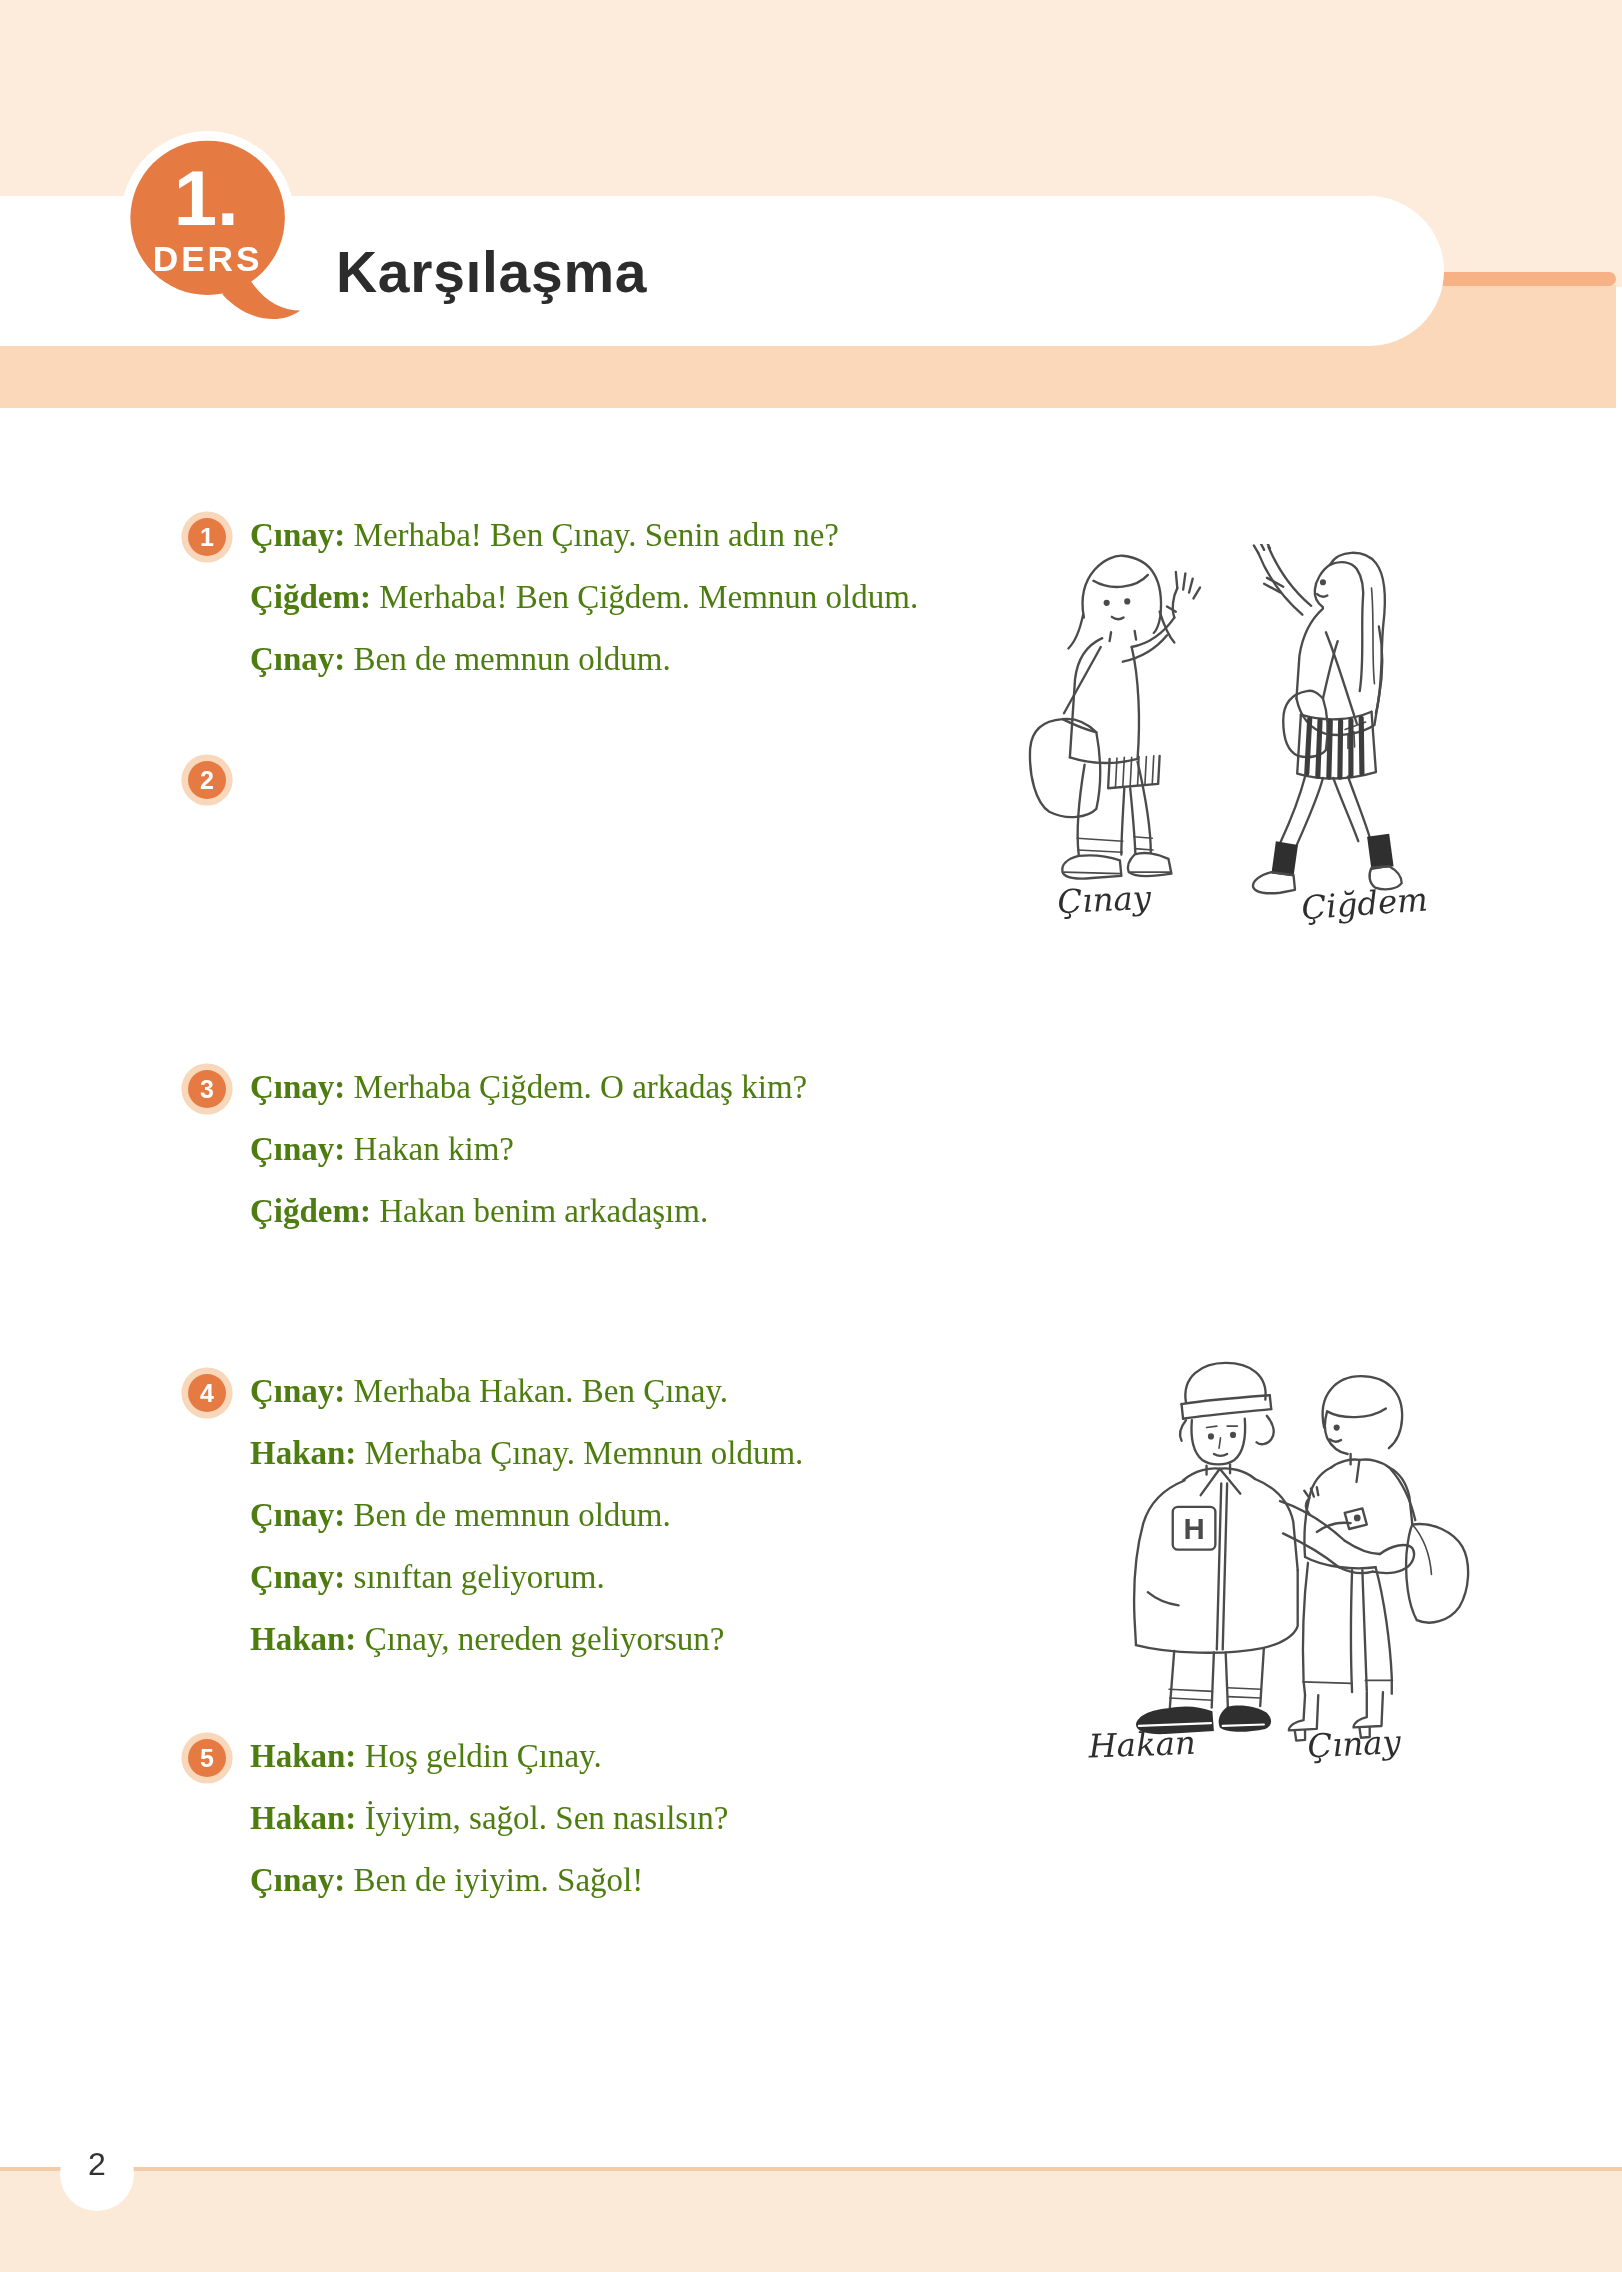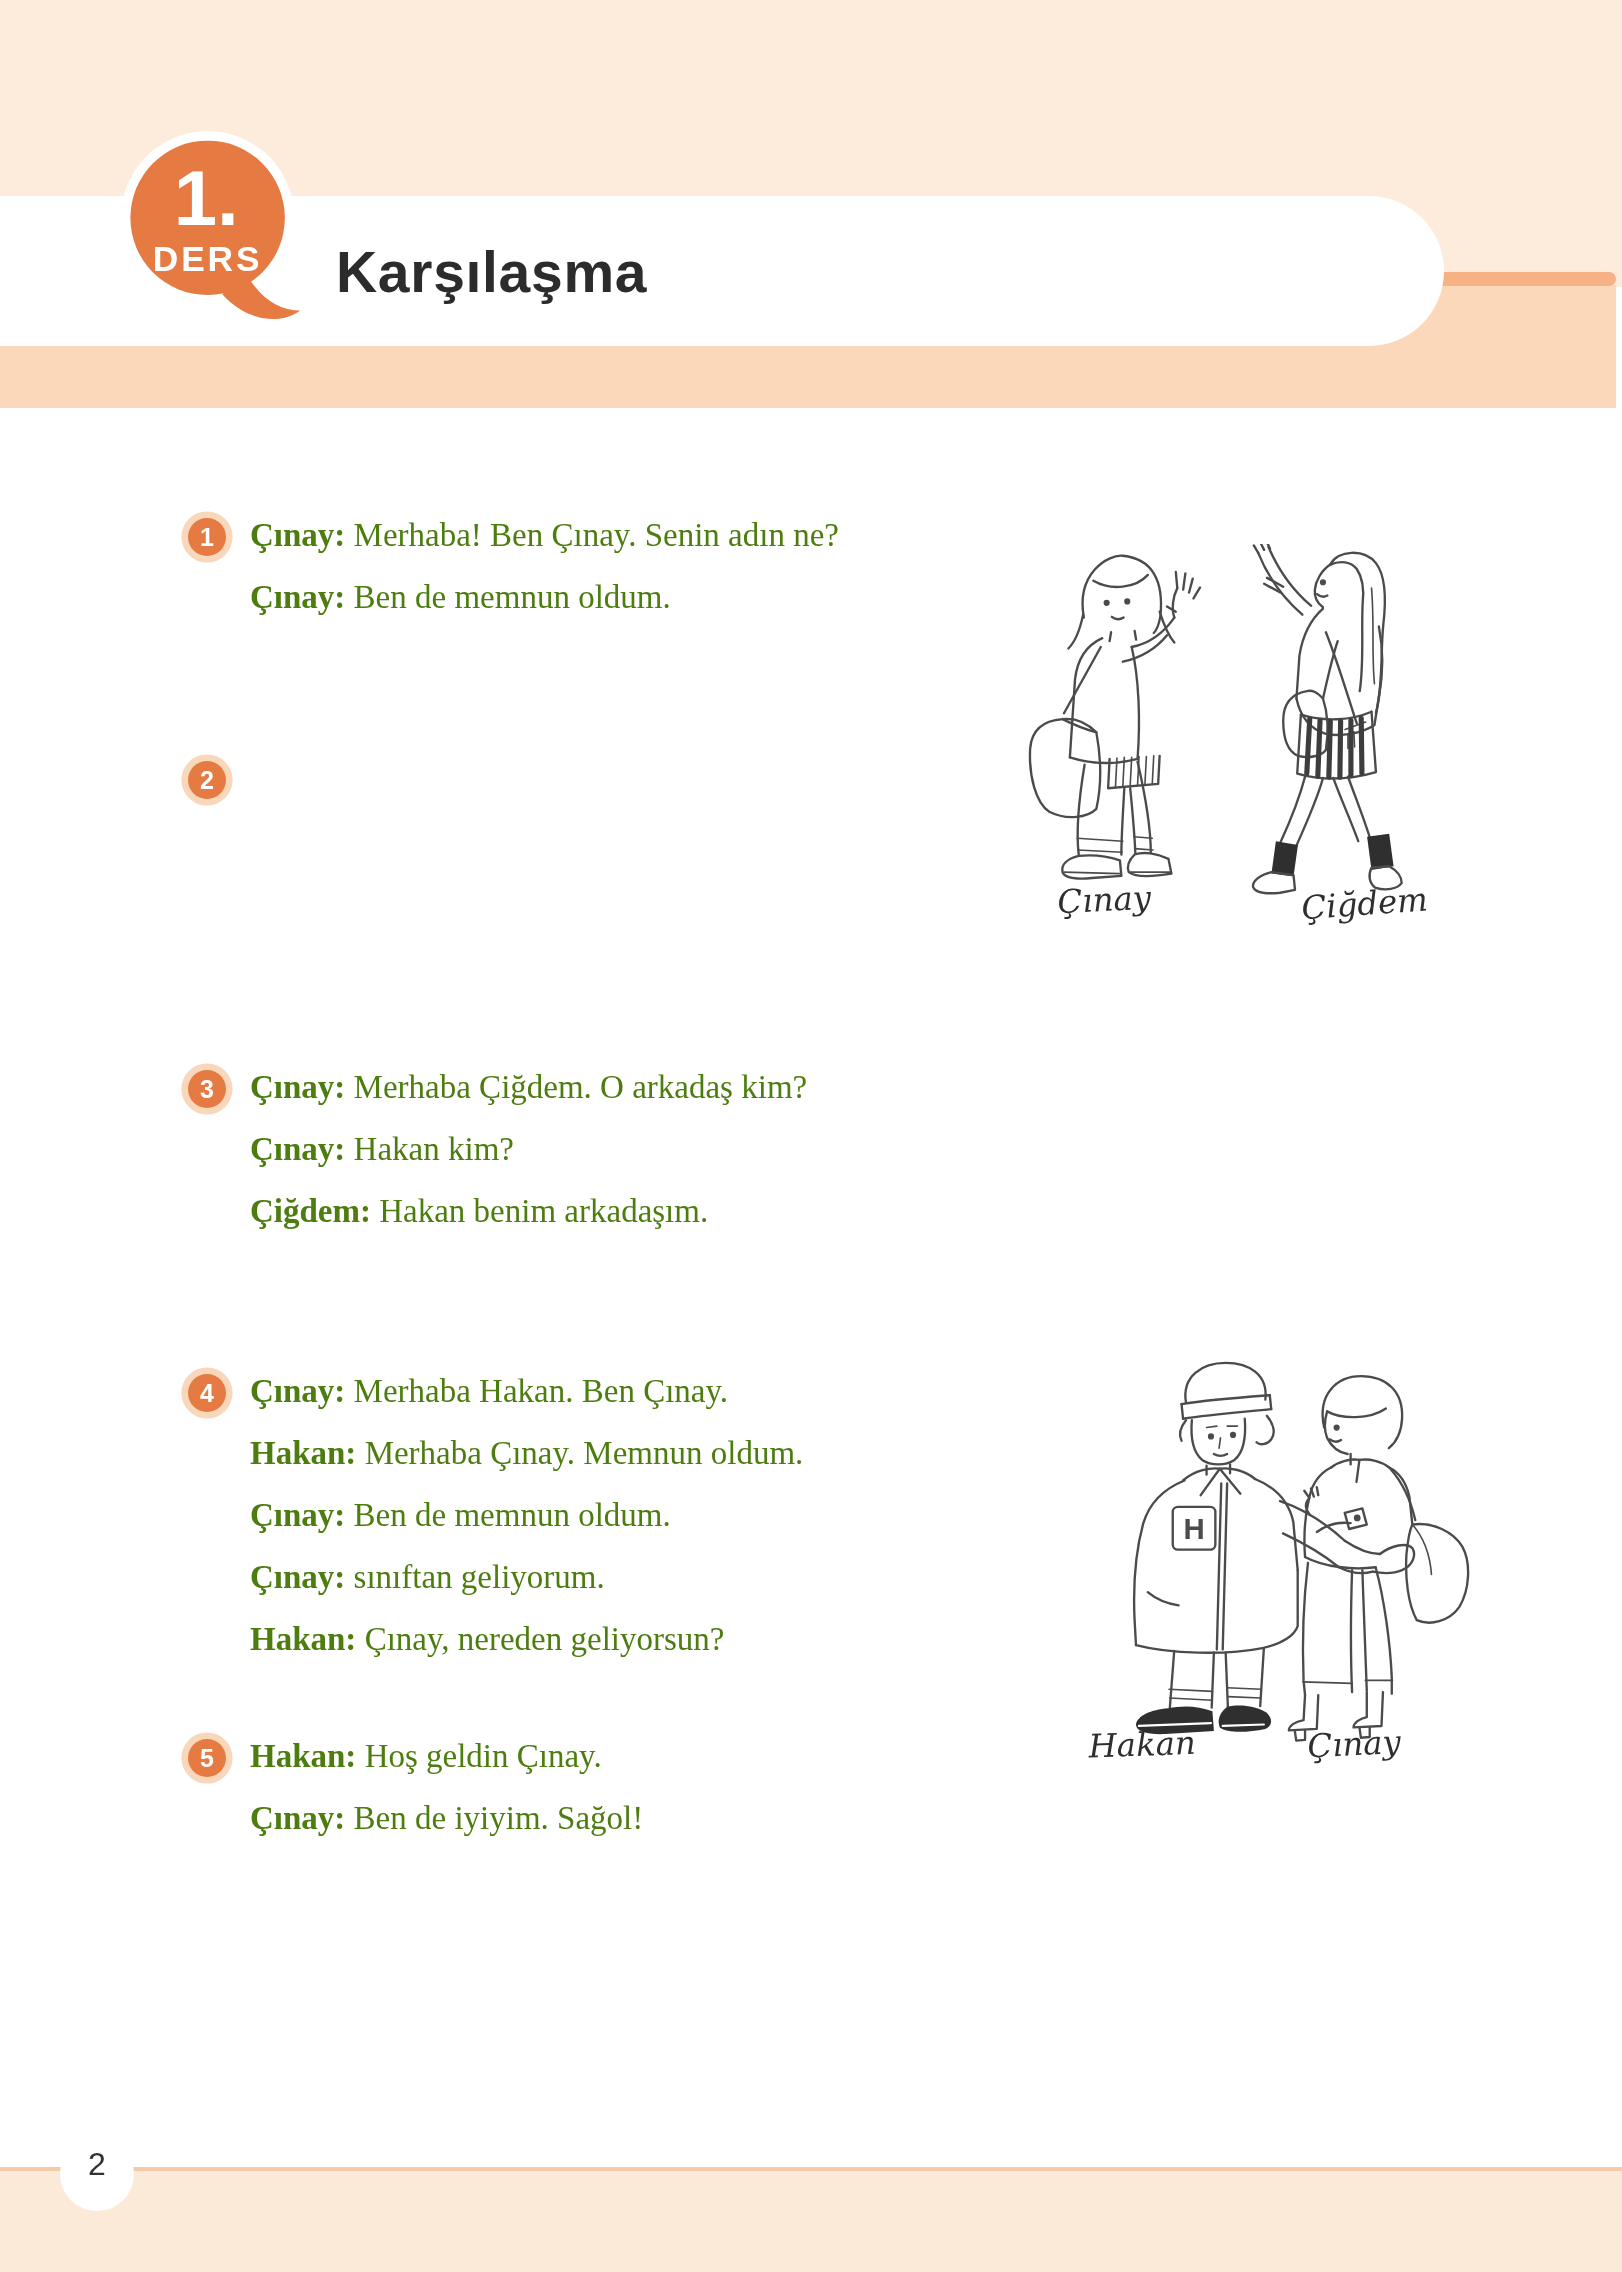--- a/index.html
+++ b/index.html
@@ -61,20 +61,21 @@
     <text x="142" y="220" text-anchor="middle" fill="#ffffff" letter-spacing="4" font-family="Liberation Sans, sans-serif" font-weight="bold" font-size="48">DERS</text>
   </svg>
 
   <div class="title">Karşılaşma</div>
 
   <div id="dialogues">
       <div class="dialogue" style="top: 504px;">
         <div class="num">1</div>
         <div class="lines">
           <div><span class="speaker">Çınay:</span> Merhaba! Ben Çınay. Senin adın ne?</div>
+          <div><span class="speaker">Çiğdem:</span> Merhaba! Ben Çiğdem. Memnun oldum.</div>
           <div><span class="speaker">Çınay:</span> Ben de memnun oldum.</div>
         </div>
       </div>
       <div class="dialogue" style="top: 747px;">
         <div class="num">2</div>
       </div>
       <div class="dialogue" style="top: 1056px;">
         <div class="num">3</div>
         <div class="lines">
           <div><span class="speaker">Çınay:</span> Merhaba Çiğdem. O arkadaş kim?</div>
@@ -89,20 +90,21 @@
           <div><span class="speaker">Hakan:</span> Merhaba Çınay. Memnun oldum.</div>
           <div><span class="speaker">Çınay:</span> Ben de memnun oldum.</div>
           <div><span class="speaker">Çınay:</span> sınıftan geliyorum.</div>
           <div><span class="speaker">Hakan:</span> Çınay, nereden geliyorsun?</div>
         </div>
       </div>
       <div class="dialogue" style="top: 1725px;">
         <div class="num">5</div>
         <div class="lines">
           <div><span class="speaker">Hakan:</span> Hoş geldin Çınay.</div>
+          <div><span class="speaker">Hakan:</span> İyiyim, sağol. Sen nasılsın?</div>
           <div><span class="speaker">Çınay:</span> Ben de iyiyim. Sağol!</div>
         </div>
       </div>
     </div>
 
   <svg class="illo" style="left:1008px;top:544px;" width="471" height="412" viewBox="0 0 640 560">
 
     <g class="sketch">
       <path d="M103 100 C92 40 136 14 156 16 C196 20 212 50 207 98 C205 110 201 118 198 121"></path>
       <path d="M116 50 C140 64 174 60 190 42"></path>

